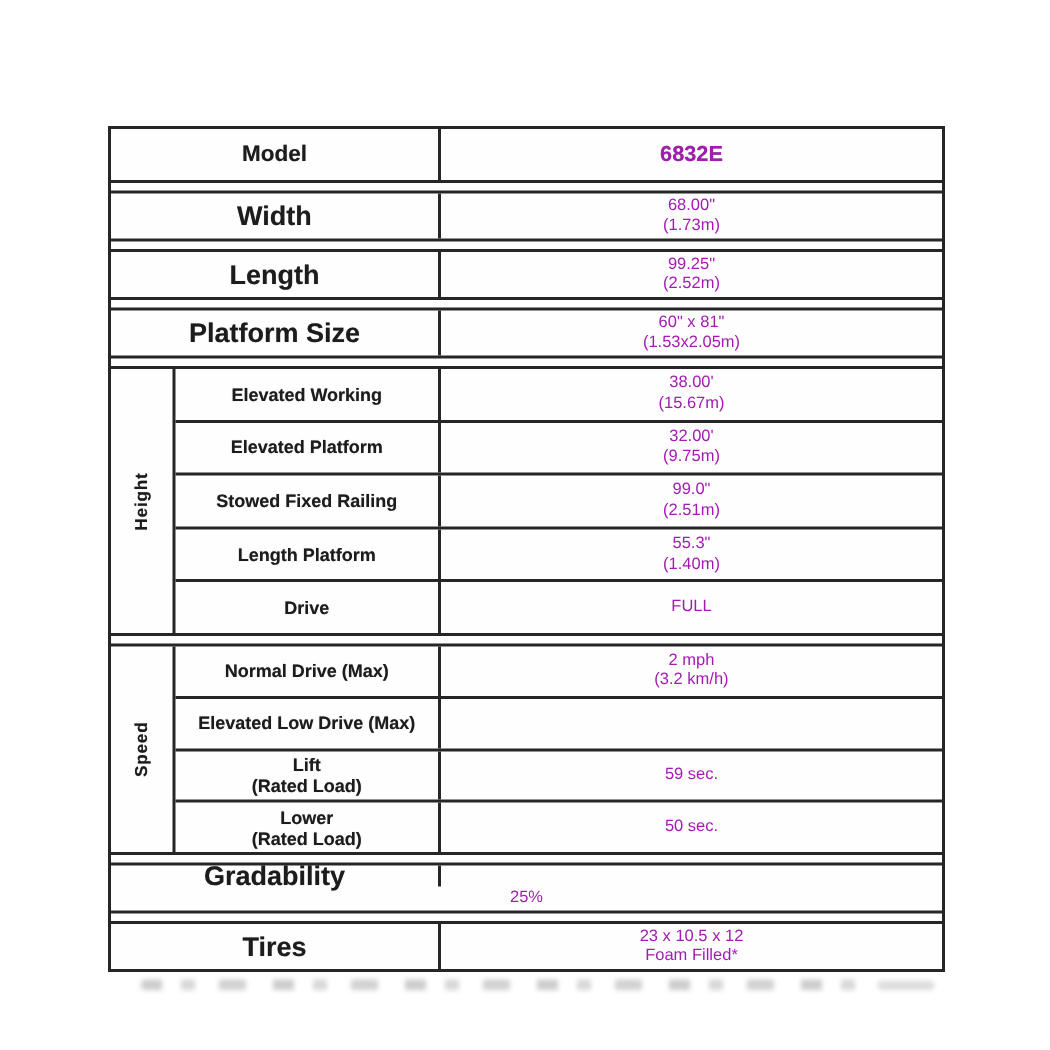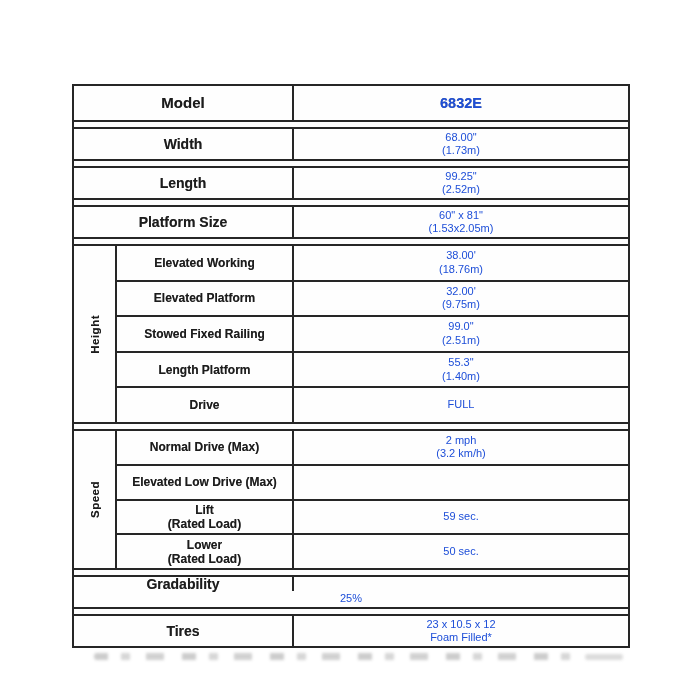--- a/index.html
+++ b/index.html
@@ -15,26 +15,26 @@
   .sec {
     display:flex; box-sizing:border-box; flex:0 0 auto;
     border-top:2px solid #262626; border-bottom:2px solid #262626;
     background:#fefefe;
   }
   .sec:first-child { border-top:none; }
   .sec:last-child  { border-bottom:none; flex:1 1 auto; }
   .cell { display:flex; align-items:center; justify-content:center; box-sizing:border-box; }
   .label-cell {
     width:220px; border-right:2px solid #262626; flex-direction:column;
-    font-weight:bold; font-size:14px; line-height:14px; text-align:center;
+    font-weight:bold; font-size:18px; line-height:14px; text-align:center;
     text-shadow:0 0 0.5px rgba(30,30,30,0.55);
   }
   .value-cell {
     flex:1; flex-direction:column; font-size:11px; line-height:13.5px;
-    text-align:right; color:#1d4ed8;
+    text-align:right; color:#a21caf;
   }
   .header-sec .label-cell { font-size:15px; line-height:16px; }
   .header-sec .value-cell { font-size:14.5px; font-weight:bold; line-height:16px;
     text-shadow:0 0 0.5px rgba(30,30,30,0.55); }
   
   .vcell {
     width:43px; border-right:2px solid #262626;
     display:flex; align-items:center; justify-content:center; box-sizing:border-box;
   }
   .vtext {
@@ -103,21 +103,21 @@
     <div class="sec" style="flex-basis:180px;">
       <div class="vcell">
         <span class="vtext">Height</span>
       </div>
       <div class="group-rows">
 
         <div class="group-row">
           <div class="cell sub-label-cell">Elevated Working</div>
           <div class="cell value-cell">
             <span class="vline2">38.00'</span>
-            <span class="vline2">(18.76m)</span>
+            <span class="vline2">(15.67m)</span>
           </div>
         </div>
 
         <div class="group-row">
           <div class="cell sub-label-cell">Elevated Platform</div>
           <div class="cell value-cell">
             <span class="vline2">32.00'</span>
             <span class="vline2">(9.75m)</span>
           </div>
         </div>

